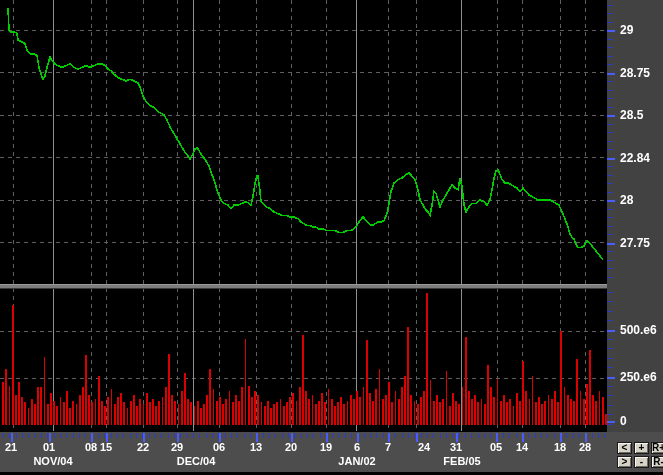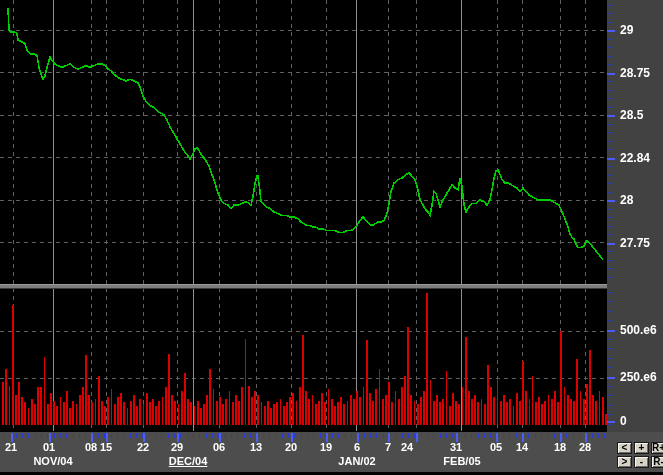--- a/index.html
+++ b/index.html
@@ -445,33 +445,33 @@
       <div class="day-label" style="left: 256px;">13</div>
       <div class="tick major" style="left: 291px; top: 1px; width: 2px; height: 9px;"></div>
       <div class="day-label" style="left: 291px;">20</div>
       <div class="tick major" style="left: 326px; top: 1px; width: 2px; height: 9px;"></div>
       <div class="day-label" style="left: 326px;">19</div>
       <div class="tick major" style="left: 357px; top: 1px; width: 2px; height: 9px;"></div>
       <div class="day-label" style="left: 357px;">6</div>
       <div class="tick major" style="left: 388px; top: 1px; width: 2px; height: 9px;"></div>
       <div class="day-label" style="left: 388px;">7</div>
       <div class="tick major" style="left: 416px; top: 1px; width: 2px; height: 9px;"></div>
-      <div class="day-label" style="left: 407px;">24</div>
+      <div class="day-label" style="left: 424px;">24</div>
       <div class="tick major" style="left: 456px; top: 1px; width: 2px; height: 9px;"></div>
       <div class="day-label" style="left: 456px;">31</div>
       <div class="tick major" style="left: 496px; top: 1px; width: 2px; height: 9px;"></div>
       <div class="day-label" style="left: 496px;">05</div>
       <div class="tick major" style="left: 522px; top: 1px; width: 2px; height: 9px;"></div>
       <div class="day-label" style="left: 522px;">14</div>
       <div class="tick major" style="left: 560px; top: 1px; width: 2px; height: 9px;"></div>
       <div class="day-label" style="left: 560px;">18</div>
       <div class="tick major" style="left: 585px; top: 1px; width: 2px; height: 9px;"></div>
       <div class="day-label" style="left: 585px;">28</div>
       <div class="month-label" style="left: 53px;">NOV/04</div>
-      <div class="month-label" style="left: 188px; text-decoration: underline;">DEC/04</div>
+      <div class="month-label" style="left: 196px;">DEC/04</div>
       <div class="month-label" style="left: 357px;">JAN/02</div>
       <div class="month-label" style="left: 462px;">FEB/05</div>
     </div>
 
   <div class="bottom-edge"></div>
 
   <button class="nav-btn" style="left:617px;top:442px;">&lt;</button>
   <button class="nav-btn" style="left:634px;top:442px;">+</button>
   <button class="nav-btn" style="left:651px;top:442px;">R+</button>
   <button class="nav-btn" style="left:617px;top:456px;">&gt;</button>

